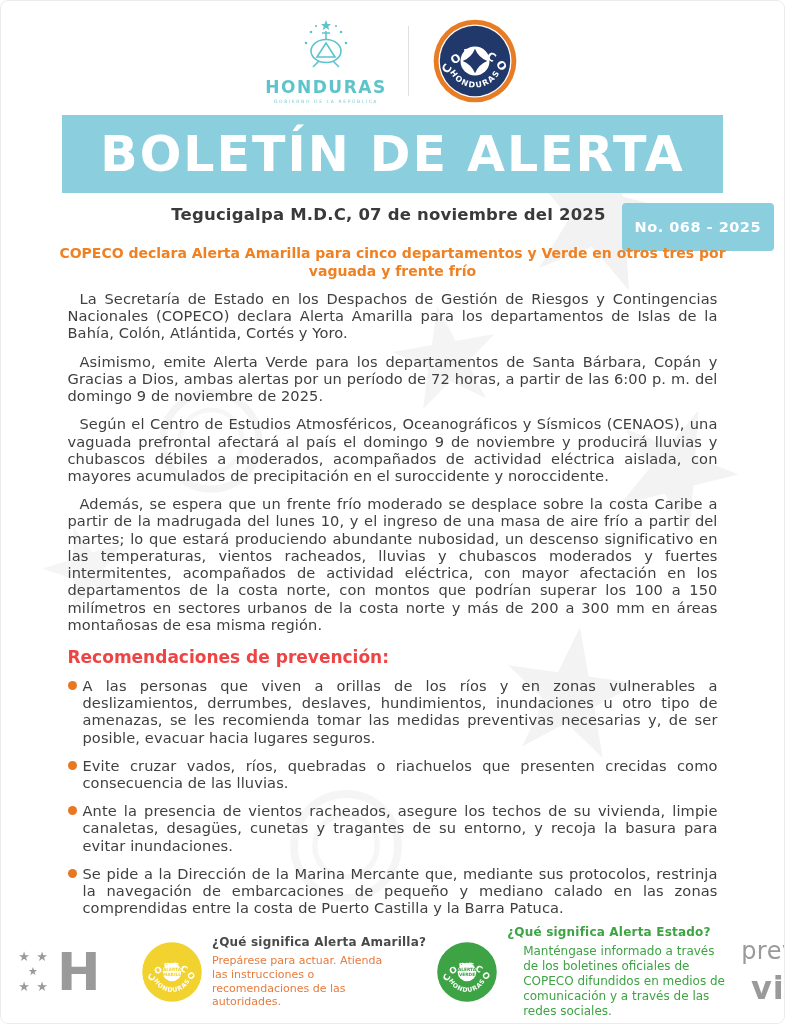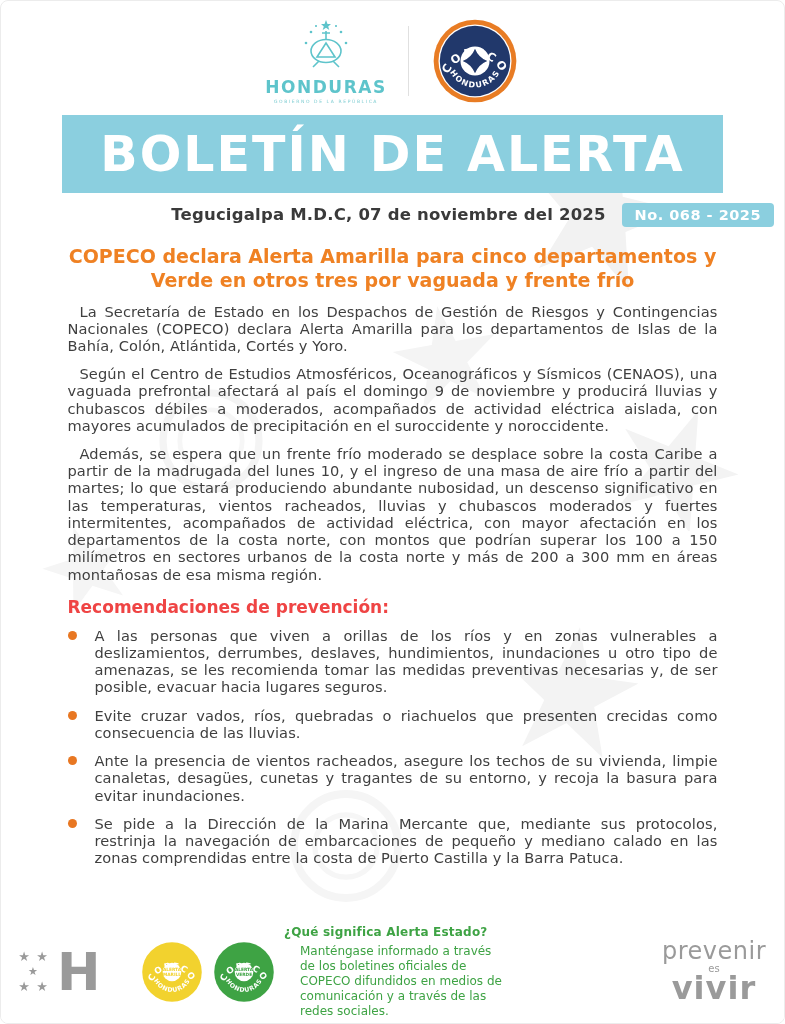--- a/index.html
+++ b/index.html
@@ -17,31 +17,31 @@
   .logo-divider{width:1px;height:70px;background:#e0e0e0;}
   
   .banner{position:relative;z-index:2;margin:8px 61px 0 61px;height:78px;background:#8bcfdf;
           display:flex;align-items:center;justify-content:center;}
   .banner-title{color:#ffffff;font-size:49px;font-weight:bold;letter-spacing:2px;}
   
   .daterow{position:relative;z-index:2;height:36px;margin-top:6px;}
   .dateline{position:absolute;left:0;right:8px;top:6px;text-align:center;color:#3a3a3a;
             font-size:16.5px;font-weight:bold;letter-spacing:0.2px;}
   .bulletin-badge{position:absolute;right:10px;top:4px;background:#8bcfdf;color:#ffffff;
-            font-size:14.5px;font-weight:bold;padding:4px 13px;border-radius:4px;letter-spacing:0.5px;}
+            font-size:14.5px;font-weight:bold;padding:16px 13px;border-radius:4px;letter-spacing:0.5px;}
   
   .headline{position:relative;z-index:2;margin:10px auto 0 auto;max-width:672px;text-align:center;
-            color:#ef8123;font-size:19px;font-weight:bold;line-height:1.25;}
+            color:#ef8123;font-size:14px;font-weight:bold;line-height:1.25;}
   
   .content{position:relative;z-index:2;width:650px;margin:10px auto 2px auto;color:#3f3f3f;}
   .content p{margin:0 0 11px 0;font-size:14.6px;line-height:1.18;text-align:justify;
              text-indent:12px;letter-spacing:0.1px;}
   .rec-heading{color:#ef4444;font-size:17px;font-weight:bold;margin:14px 0 10px 0;}
   .rec-list{margin:0;padding:0;list-style:none;}
-  .rec-item{display:flex;gap:18px;margin-bottom:11px;}
+  .rec-item{display:flex;gap:6px;margin-bottom:11px;}
   .rec-dot{flex:0 0 9px;width:9px;height:9px;border-radius:50%;background:#e87722;margin-top:4px;}
   .rec-text{font-size:14.6px;line-height:1.18;text-align:justify;letter-spacing:0.1px;}
   
   .footer{position:absolute;z-index:3;left:0;right:0;bottom:0;height:86px;background:#ffffff;
           display:flex;align-items:center;padding:0 14px 8px 14px;gap:10px;}
   .hbrand{display:flex;align-items:center;gap:6px;width:116px;flex:0 0 auto;}
   .hstars{display:grid;grid-template-columns:18px 18px;grid-template-rows:16px 14px 16px;
           color:#9a9a9a;font-size:13px;line-height:1;align-items:center;justify-items:center;}
   .hstars .mid{grid-column:1 / span 2;font-size:11px;}
   .hletter{color:#9a9a9a;font-size:52px;font-weight:bold;line-height:0.9;}
@@ -136,20 +136,21 @@
 
   <div class="daterow">
     <div class="dateline">Tegucigalpa M.D.C, 07 de noviembre del 2025</div>
     <div class="bulletin-badge">No. 068 - 2025</div>
   </div>
 
   <div class="headline">COPECO declara Alerta Amarilla para cinco departamentos y Verde en otros tres por vaguada y frente frío</div>
 
   <div class="content">
     <p>La Secretaría de Estado en los Despachos de Gestión de Riesgos y Contingencias Nacionales (COPECO) declara Alerta Amarilla para los departamentos de Islas de la Bahía, Colón, Atlántida, Cortés y Yoro.</p>
+    <p>Asimismo, emite Alerta Verde para los departamentos de Santa Bárbara, Copán y Gracias a Dios, ambas alertas por un período de 72 horas, a partir de las 6:00 p. m. del domingo 9 de noviembre de 2025.</p>
     <p>Según el Centro de Estudios Atmosféricos, Oceanográficos y Sísmicos (CENAOS), una vaguada prefrontal afectará al país el domingo 9 de noviembre y producirá lluvias y chubascos débiles a moderados, acompañados de actividad eléctrica aislada, con mayores acumulados de precipitación en el suroccidente y noroccidente.</p>
     <p>Además, se espera que un frente frío moderado se desplace sobre la costa Caribe a partir de la madrugada del lunes 10, y el ingreso de una masa de aire frío a partir del martes; lo que estará produciendo abundante nubosidad, un descenso significativo en las temperaturas, vientos racheados, lluvias y chubascos moderados y fuertes intermitentes, acompañados de actividad eléctrica, con mayor afectación en los departamentos de la costa norte, con montos que podrían superar los 100 a 150 milímetros en sectores urbanos de la costa norte y más de 200 a 300 mm en áreas montañosas de esa misma región.</p>
 
     <div class="rec-heading">Recomendaciones de prevención:</div>
     <ul class="rec-list">
       <li class="rec-item">
         <span class="rec-dot"></span>
         <span class="rec-text">A las personas que viven a orillas de los ríos y en zonas vulnerables a deslizamientos, derrumbes, deslaves, hundimientos, inundaciones u otro tipo de amenazas, se les recomienda tomar las medidas preventivas necesarias y, de ser posible, evacuar hacia lugares seguros.</span>
       </li>
       <li class="rec-item">
@@ -189,20 +190,24 @@
         <text font-size="14" font-weight="bold" fill="#ffffff" letter-spacing="2.5" font-family="DejaVu Sans, sans-serif">
           <textPath href="#aT" startOffset="50%" text-anchor="middle">COPECO</textPath>
         </text>
         <text font-size="10" font-weight="bold" fill="#ffffff" letter-spacing="1" font-family="DejaVu Sans, sans-serif">
           <textPath href="#aB" startOffset="50%" text-anchor="middle">HONDURAS</textPath>
         </text>
         <circle r="15" fill="#ffffff"></circle>
         <text y="-2" font-size="7" font-weight="bold" fill="#f2d22e" text-anchor="middle" font-family="DejaVu Sans, sans-serif">ALERTA</text>
         <text y="7" font-size="7" font-weight="bold" fill="#f2d22e" text-anchor="middle" font-family="DejaVu Sans, sans-serif">AMARILLA</text>
       </svg>
+      <div class="ftext">
+        <div class="fq amar">¿Qué significa Alerta Amarilla?</div>
+        <div class="fa amar">Prepárese para actuar. Atienda las instrucciones o recomendaciones de las autoridades.</div>
+      </div>
     </div>
 
     <div class="fgroup">
       <svg width="62" height="62" viewBox="-50 -50 100 100">
         <circle r="48" fill="#3ea344"></circle>
         <defs>
           <path id="vT" d="M -30,14 A 33 33 0 0 1 30,14"></path>
           <path id="vB" d="M -31,8 A 32 32 0 0 0 31,8"></path>
         </defs>
         <text font-size="14" font-weight="bold" fill="#ffffff" letter-spacing="2.5" font-family="DejaVu Sans, sans-serif">

